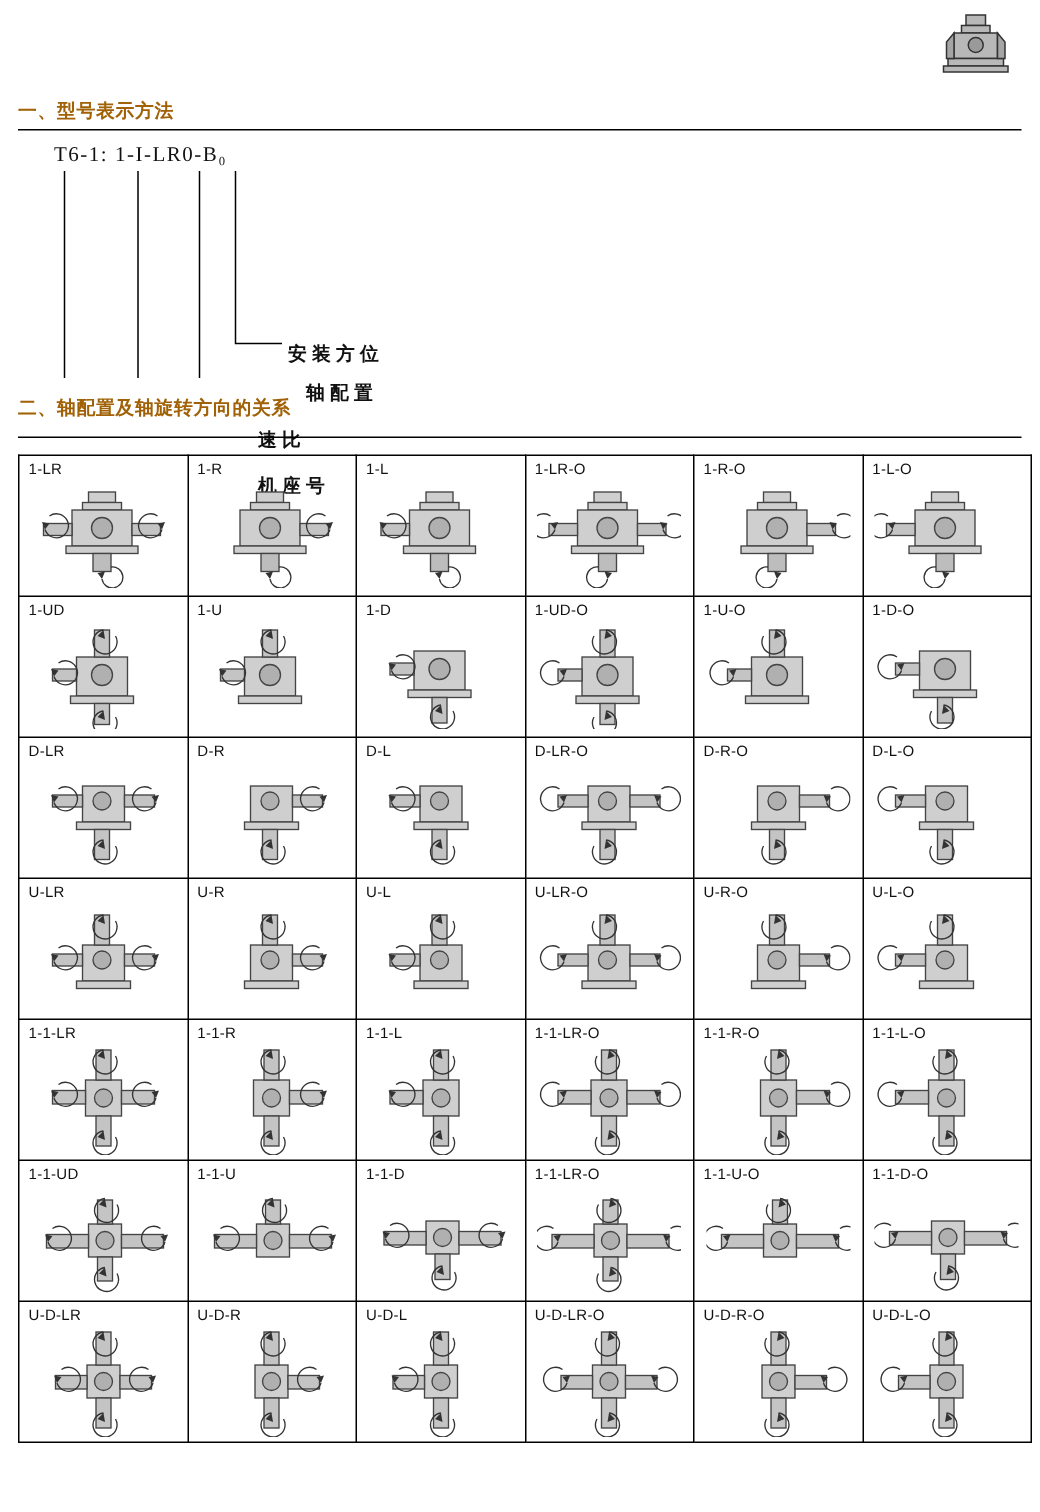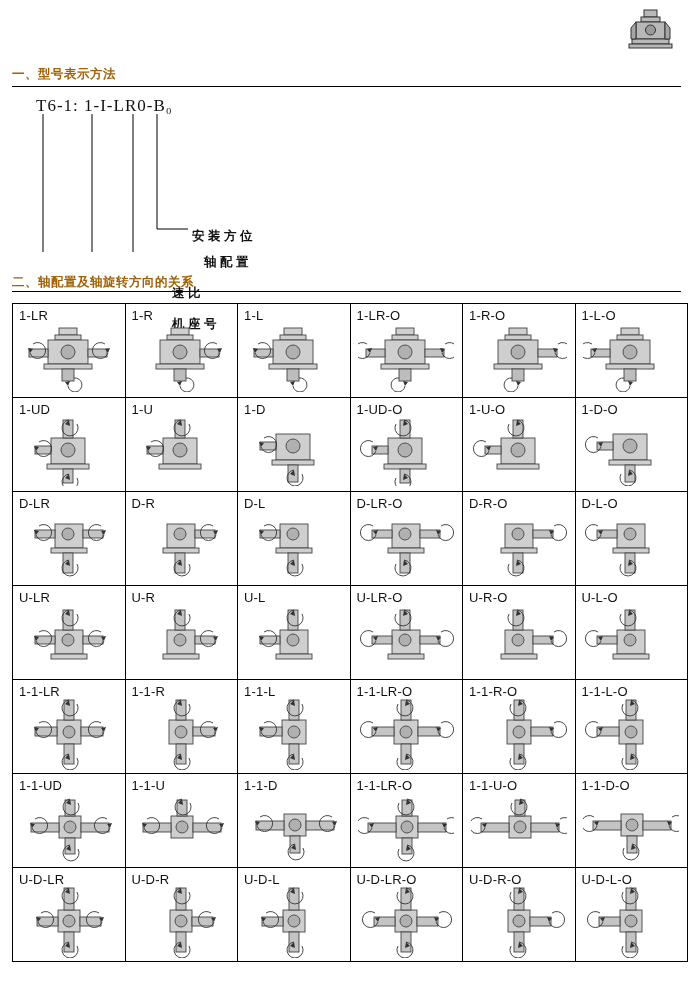--- a/index.html
+++ b/index.html
@@ -30,21 +30,21 @@
   .section-title {
     position: absolute;
     left: 12px;
     font-size: 12.5px;
     font-weight: bold;
     letter-spacing: 0.5px;
     color: #a16207;
     white-space: nowrap;
   }
   #sec1-title { top: 66px; }
-  #sec2-title { top: 274px; font-family: Liberation Serif, serif; }
+  #sec2-title { top: 264px; font-family: Liberation Serif, serif; }
 
   .rule {
     position: absolute;
     left: 12px;
     width: 669px;
     height: 1px;
     background: #000;
   }
   #rule1 { top: 86px; }
   #rule2 { top: 291px; }
@@ -54,21 +54,21 @@
     position: absolute;
     left: 12px;
     top: 92px;
     width: 400px;
     height: 160px;
   }
   .model-code {
     position: absolute;
     left: 24px;
     top: 4px;
-    font-size: 17px;
+    font-size: 14px;
     letter-spacing: 1px;
     white-space: nowrap;
     font-family: "Liberation Serif", serif;
   }
   .leader-label {
     position: absolute;
     font-size: 12.5px;
     font-weight: bold;
     white-space: nowrap;
   }
@@ -97,21 +97,21 @@
     width: 111.5px;
     height: 93px;
     vertical-align: top;
     padding: 0;
     position: relative;
   }
   .cell-label {
     position: absolute;
     left: 6px;
     top: 4px;
-    font-size: 13px;
+    font-size: 10px;
     font-family: "Liberation Sans", sans-serif;
     color: #111;
     letter-spacing: 0.2px;
   }
   .cell-art {
     position: absolute;
     left: 0;
     top: 14px;
     width: 100%;
     height: 78px;

